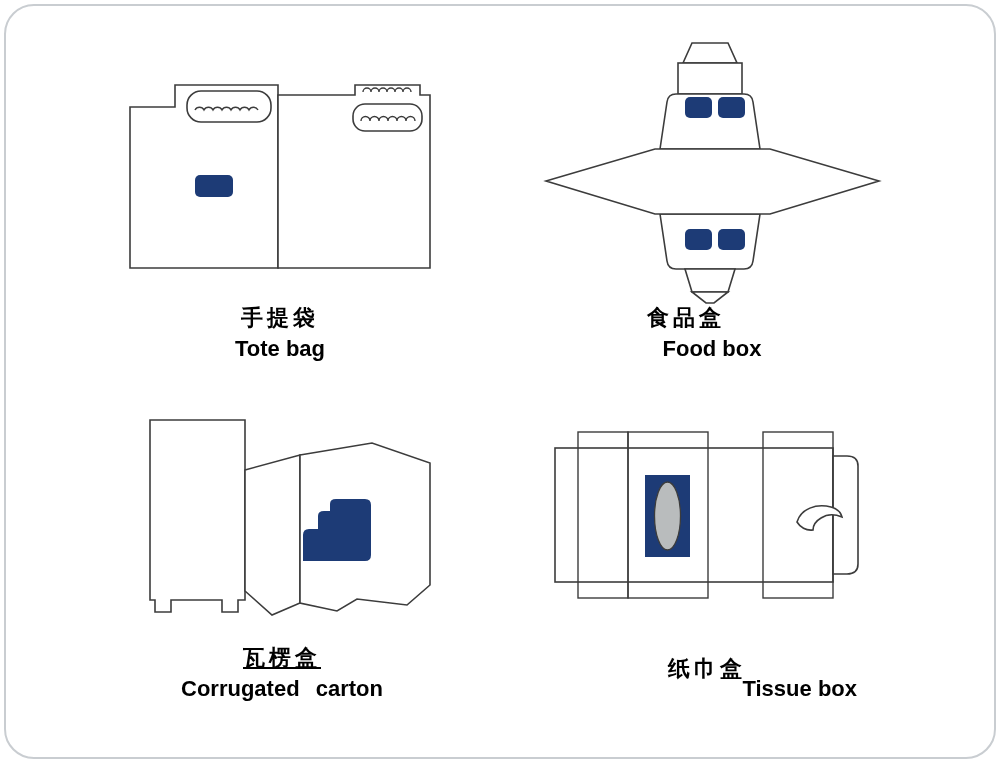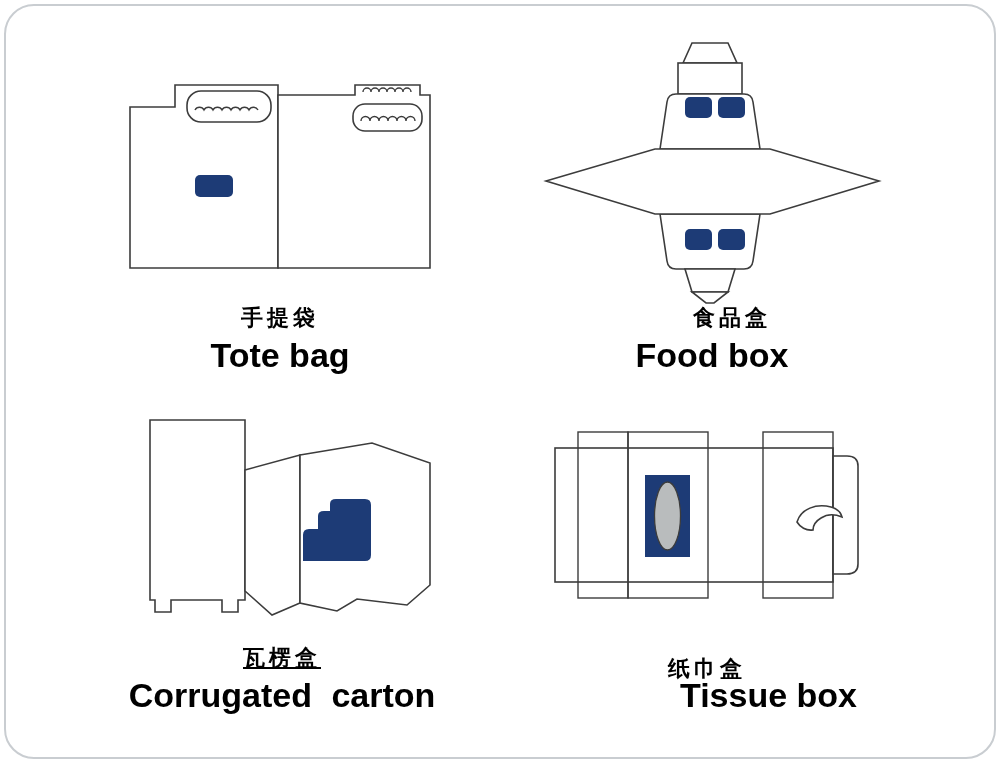--- a/index.html
+++ b/index.html
@@ -12,21 +12,21 @@
   }
   .frame {
     position:absolute; inset:4px;
     border:2px solid var(--frame,#c9cdd1);
     border-radius:30px;
     pointer-events:none;
   }
   .fig { position:absolute; }
   .lbl { position:absolute; text-align:center; font-weight:bold; color:#000; }
   .zh { font-size:22px; letter-spacing:4px; }
-  .en { font-size:34px; }
+  .en { font-size:22px; }
   .en-wide { word-spacing:10px; }
   
   .ln   { fill:#ffffff; stroke:var(--line,#3c3c3c); stroke-width:1.6; }
   .open { fill:none;    stroke:var(--line,#3c3c3c); stroke-width:1.4; }
   .blue { fill:var(--accent,#1d3b76); stroke:none; }
   .oval { fill:var(--oval_gray,#b9bcbd); stroke:var(--line,#3c3c3c); stroke-width:1.3; }
 </style>
 </head>
 <body>
 
@@ -97,20 +97,20 @@
 
   <rect class="blue" x="97" y="51" width="45" height="82"></rect>
   <ellipse class="oval" cx="119.5" cy="92" rx="13" ry="34"></ellipse>
 
   <path class="ln" d="M249,98 C253,85 268,79 283,83 C290,85 293,89 294,93 C287,90 279,90 273,94 C268,97 265,102 265,106 C258,107 252,103 249,98 Z"></path>
 </svg>
 
 <div class="lbl zh" style="left:130px; top:303px; width:300px;">手提袋</div>
 <div class="lbl en" style="left:130px; top:336px; width:300px;">Tote bag</div>
 
-<div class="lbl zh" style="left:582px; top:303px; width:300px;">食品盒</div>
+<div class="lbl zh" style="left:536px; top:303px; width:300px;">食品盒</div>
 <div class="lbl en" style="left:562px; top:336px; width:300px;">Food box</div>
 
 <div class="lbl zh" style="left:107px; top:643px; width:350px;text-decoration:underline;">瓦楞盒</div>
 <div class="lbl en en-wide" style="left:107px; top:676px; width:350px;">Corrugated carton</div>
 
 <div class="lbl zh" style="left:557px; top:654px; width:300px;">纸巾盒</div>
 <div class="lbl en" style="left:557px; top:676px; width:300px;text-align:right;">Tissue box</div>
 
 </body></html>

